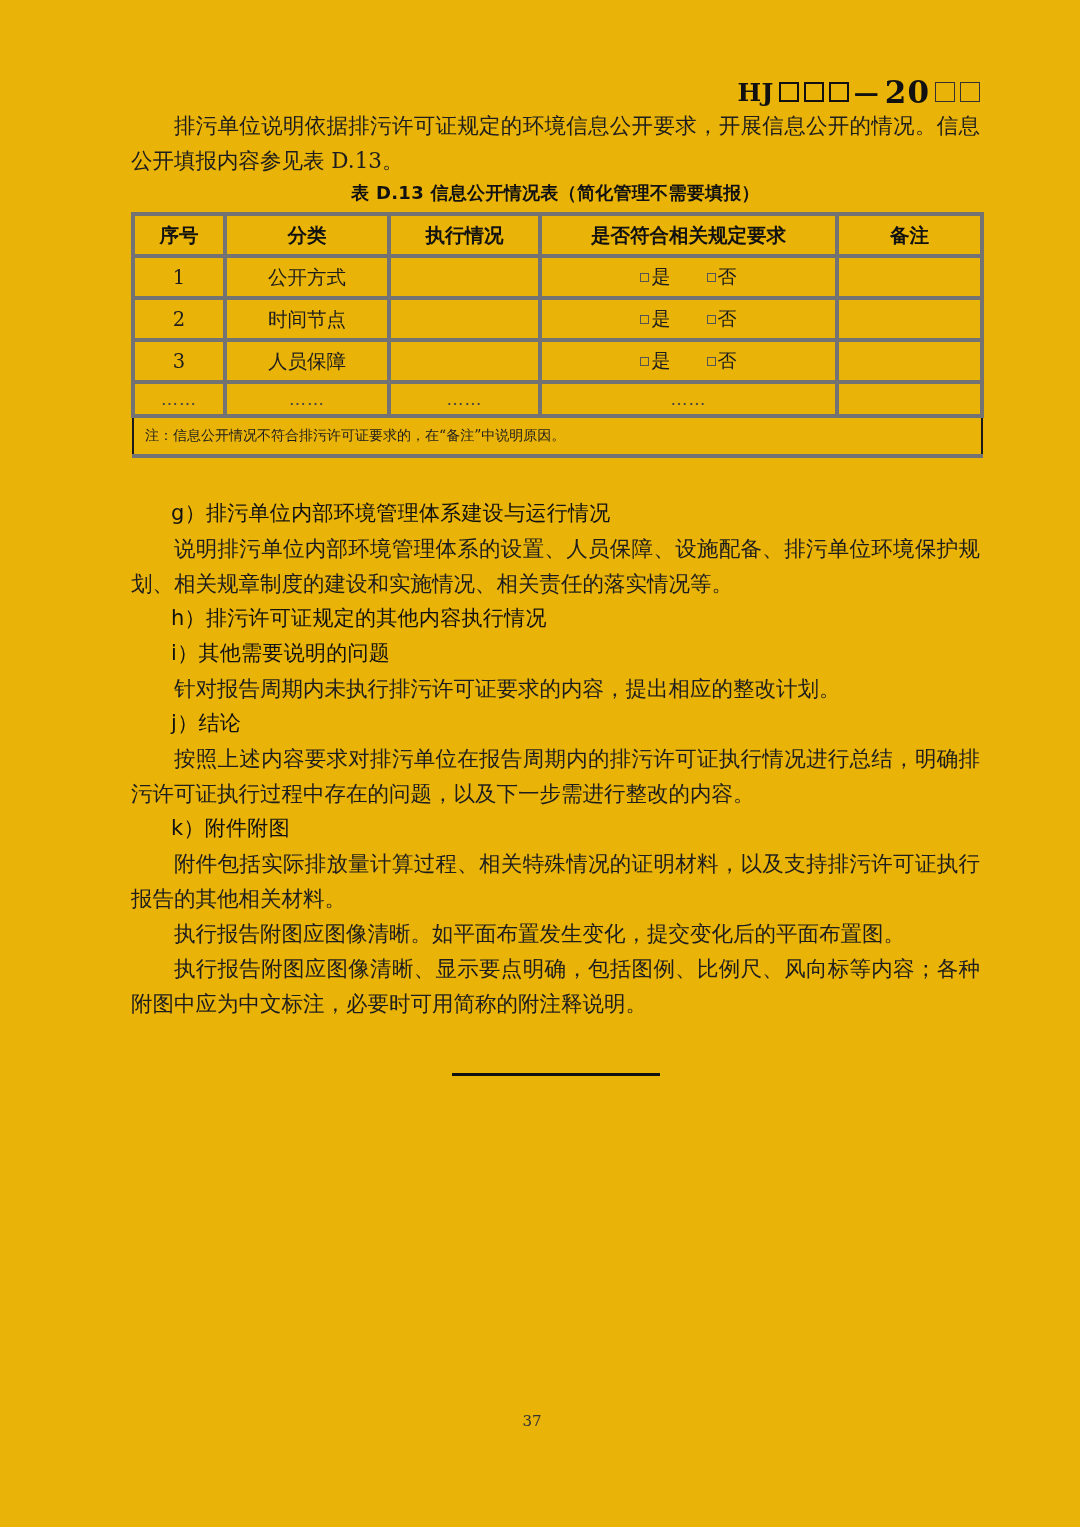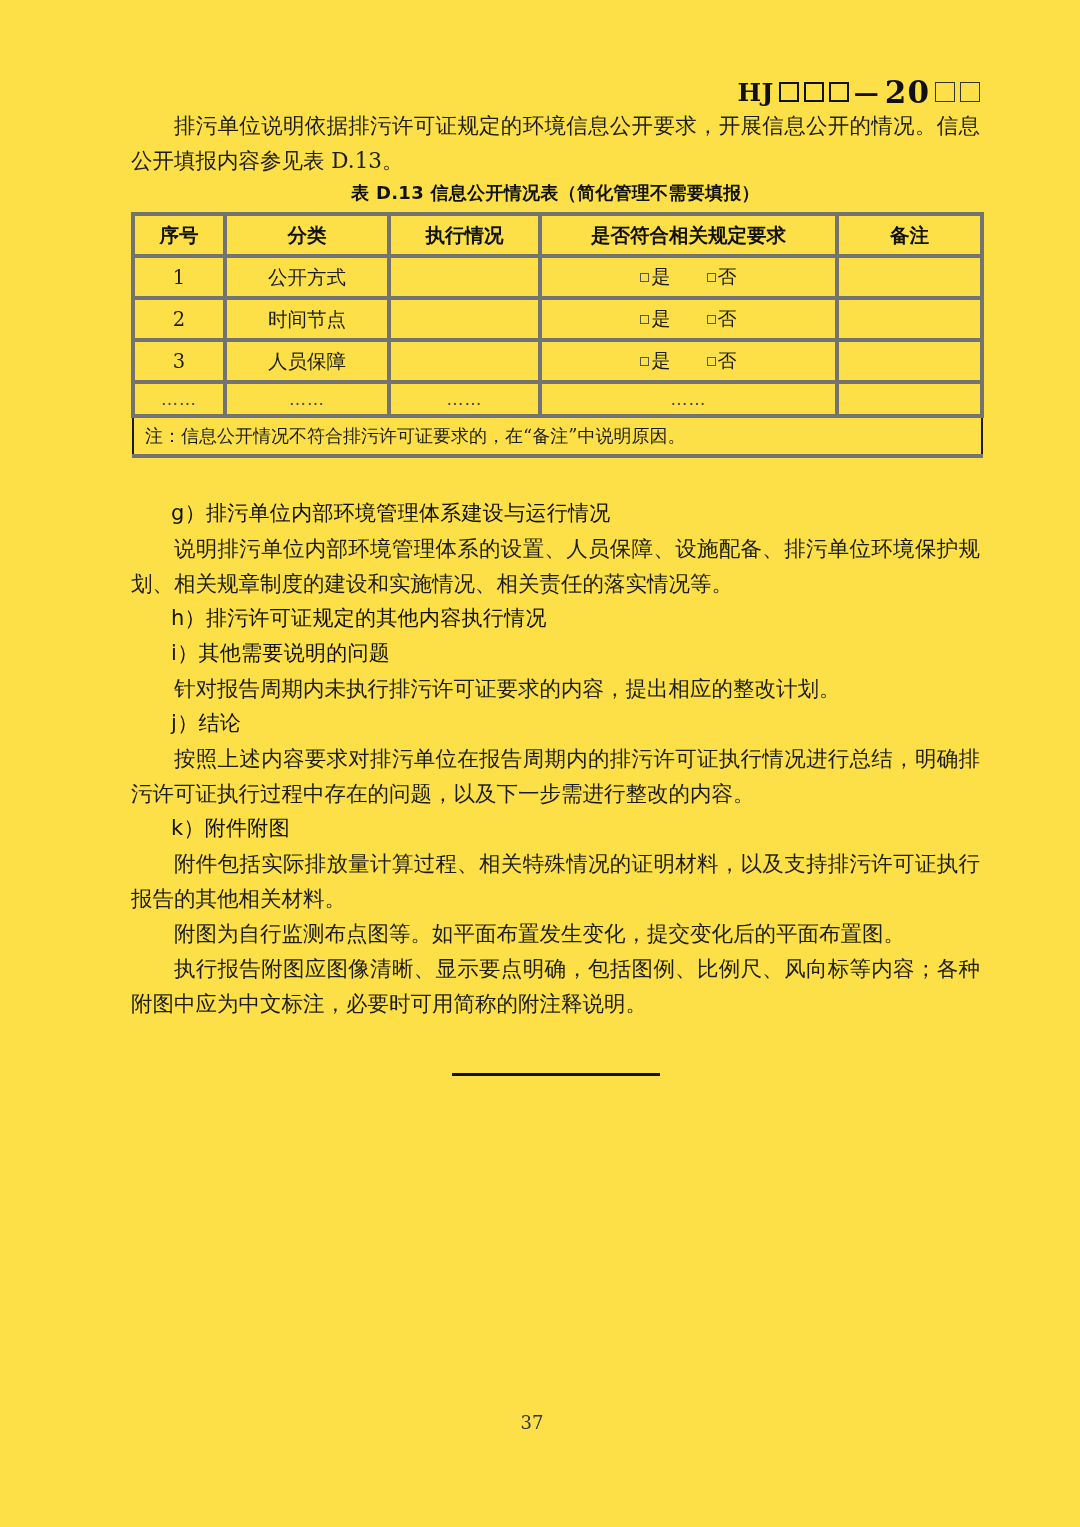--- a/index.html
+++ b/index.html
@@ -8,21 +8,21 @@
     background: #ffffff;
   }
   body {
     font-family: "DejaVu Serif", "Liberation Serif", serif;
     color: #1b1b1b;
   }
   .page {
     position: relative;
     width: 1080px;
     height: 1527px;
-    background: #fde047;
+    background: #eab308;
     overflow: hidden;
     box-sizing: border-box;
   }
 
   
   .doc-header {
     position: absolute;
     top: 74px;
     right: 100px;
     font-family: "DejaVu Serif", "Liberation Serif", serif;
@@ -118,21 +118,21 @@
     height: 30px;
     font-size: 17px;
     letter-spacing: 1px;
     color: #444;
     vertical-align: middle;
   }
   table.info-table tr.note-row td {
     height: 36px;
     text-align: left;
     padding-left: 11px;
-    font-size: 18px;
+    font-size: 14px;
     border-left: none;
     border-right: none;
   }
   .chk-cell { white-space: nowrap; }
   .chk {
     display: inline-block;
     font-size: 19px;
   }
   .chk + .chk { margin-left: 30px; }
   .chk-box {
@@ -157,21 +157,21 @@
     background: #111;
   }
 
   .page-number {
     position: absolute;
     left: 0;
     right: 16px;
     top: 1412px;
     text-align: center;
     font-family: "DejaVu Serif", "Liberation Serif", serif;
-    font-size: 18px;
+    font-size: 15px;
     color: #333;
   }
 </style>
 </head>
 <body>
 
 <div class="page">
 
   <div class="doc-header">
     <span class="hj">HJ</span>
@@ -259,21 +259,21 @@
     <h3 class="heading">h）排污许可证规定的其他内容执行情况</h3>
 
     <h3 class="heading">i）其他需要说明的问题</h3>
     <p class="body">针对报告周期内未执行排污许可证要求的内容，提出相应的整改计划。</p>
 
     <h3 class="heading">j）结论</h3>
     <p class="body">按照上述内容要求对排污单位在报告周期内的排污许可证执行情况进行总结，明确排污许可证执行过程中存在的问题，以及下一步需进行整改的内容。</p>
 
     <h3 class="heading">k）附件附图</h3>
     <p class="body">附件包括实际排放量计算过程、相关特殊情况的证明材料，以及支持排污许可证执行报告的其他相关材料。</p>
-    <p class="body">附图为自行监测布点图等。如平面布置发生变化，提交变化后的平面布置图。</p>
+    <p class="body">执行报告附图应图像清晰。如平面布置发生变化，提交变化后的平面布置图。</p>
     <p class="body">执行报告附图应图像清晰、显示要点明确，包括图例、比例尺、风向标等内容；各种附图中应为中文标注，必要时可用简称的附注释说明。</p>
 
     <div class="end-rule-wrap">
       <span class="end-rule"></span>
     </div>
 
   </div>
 
   <div class="page-number">37</div>
 

